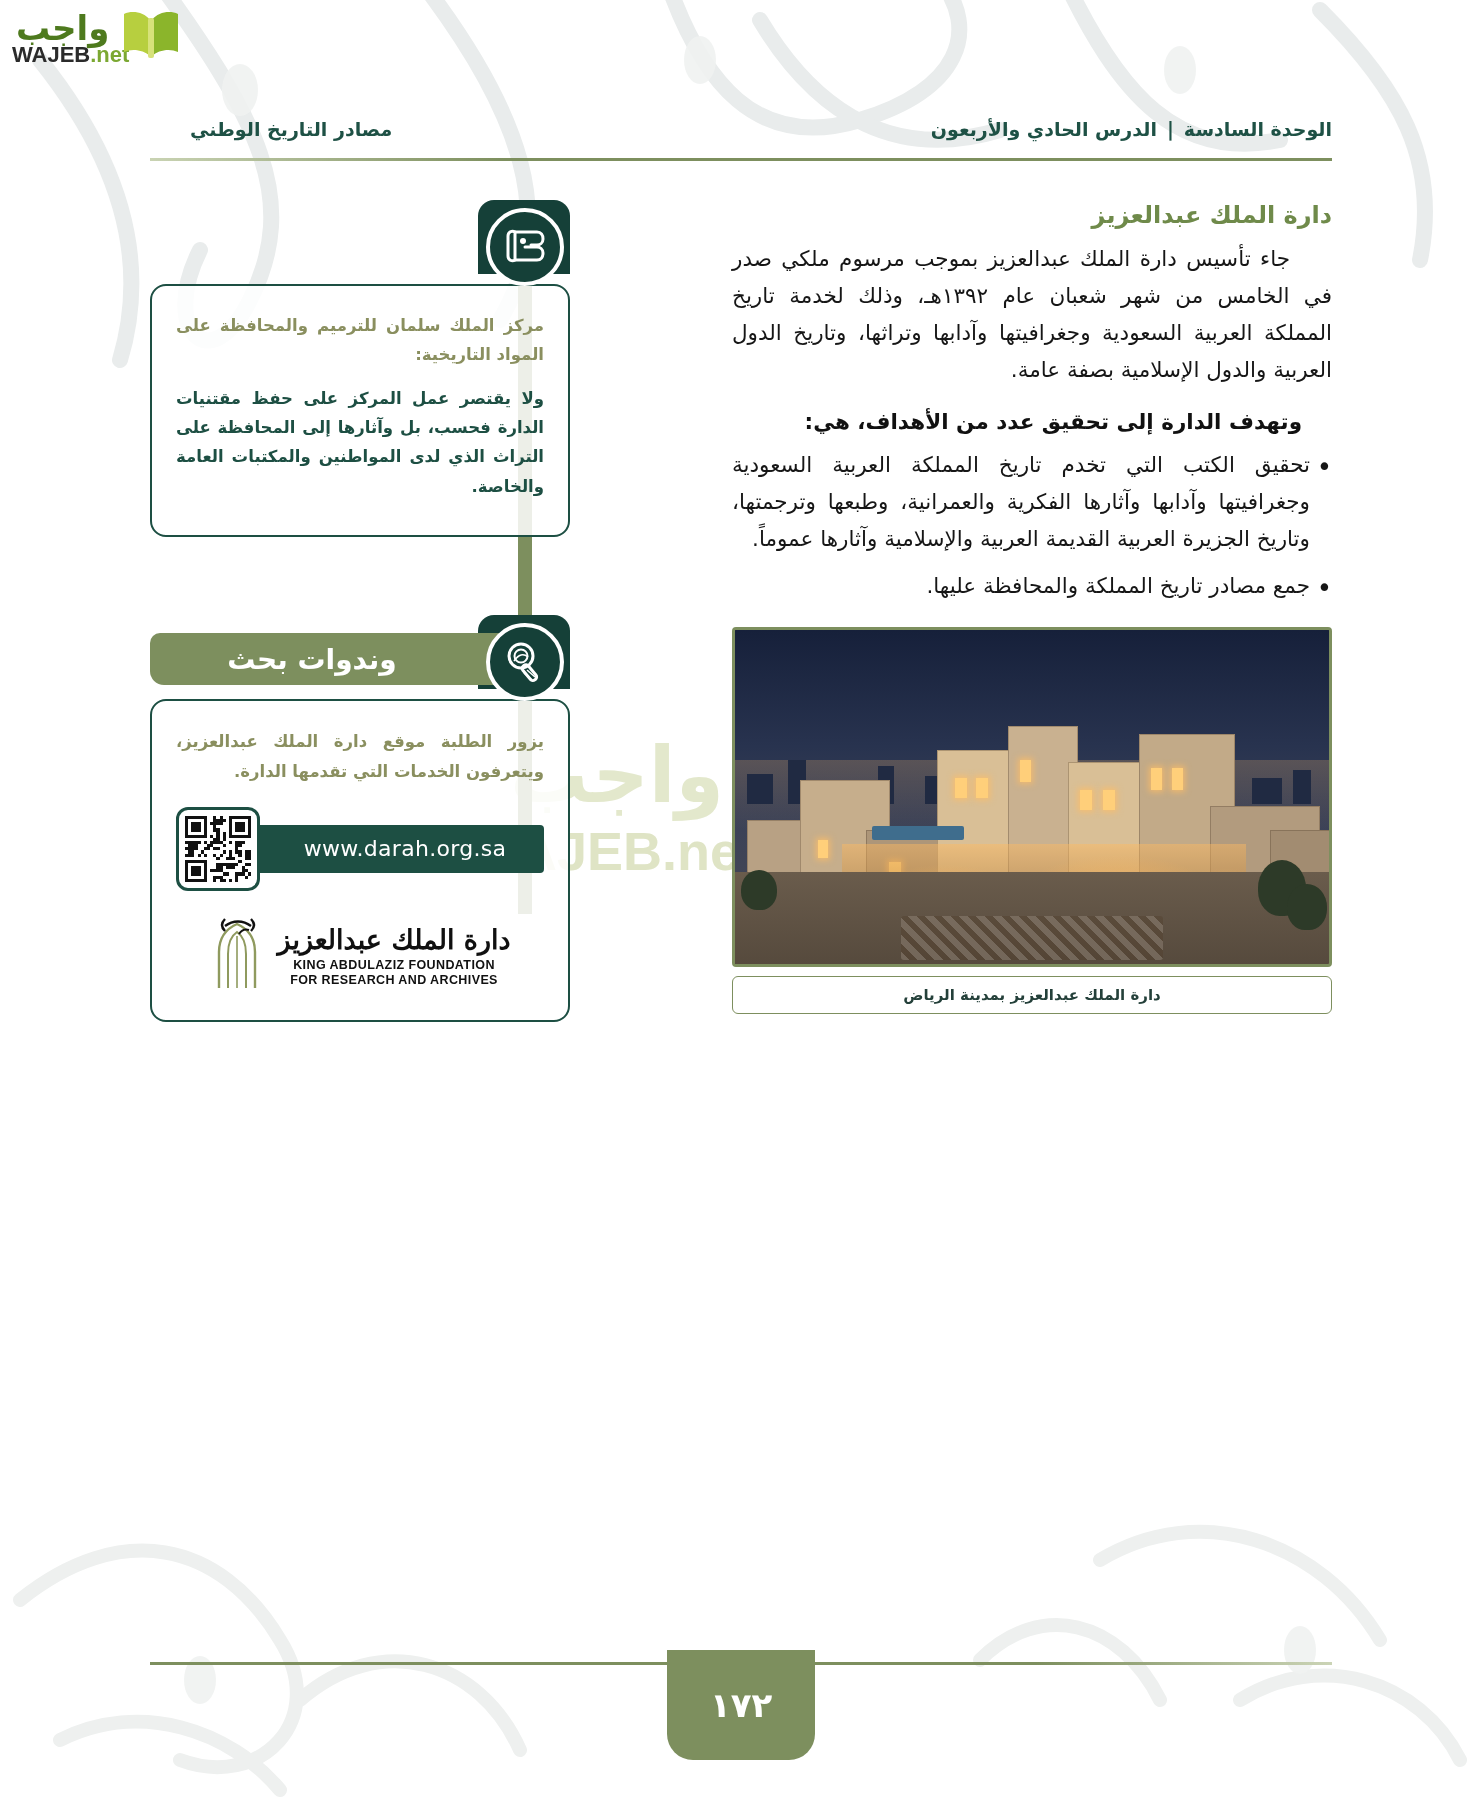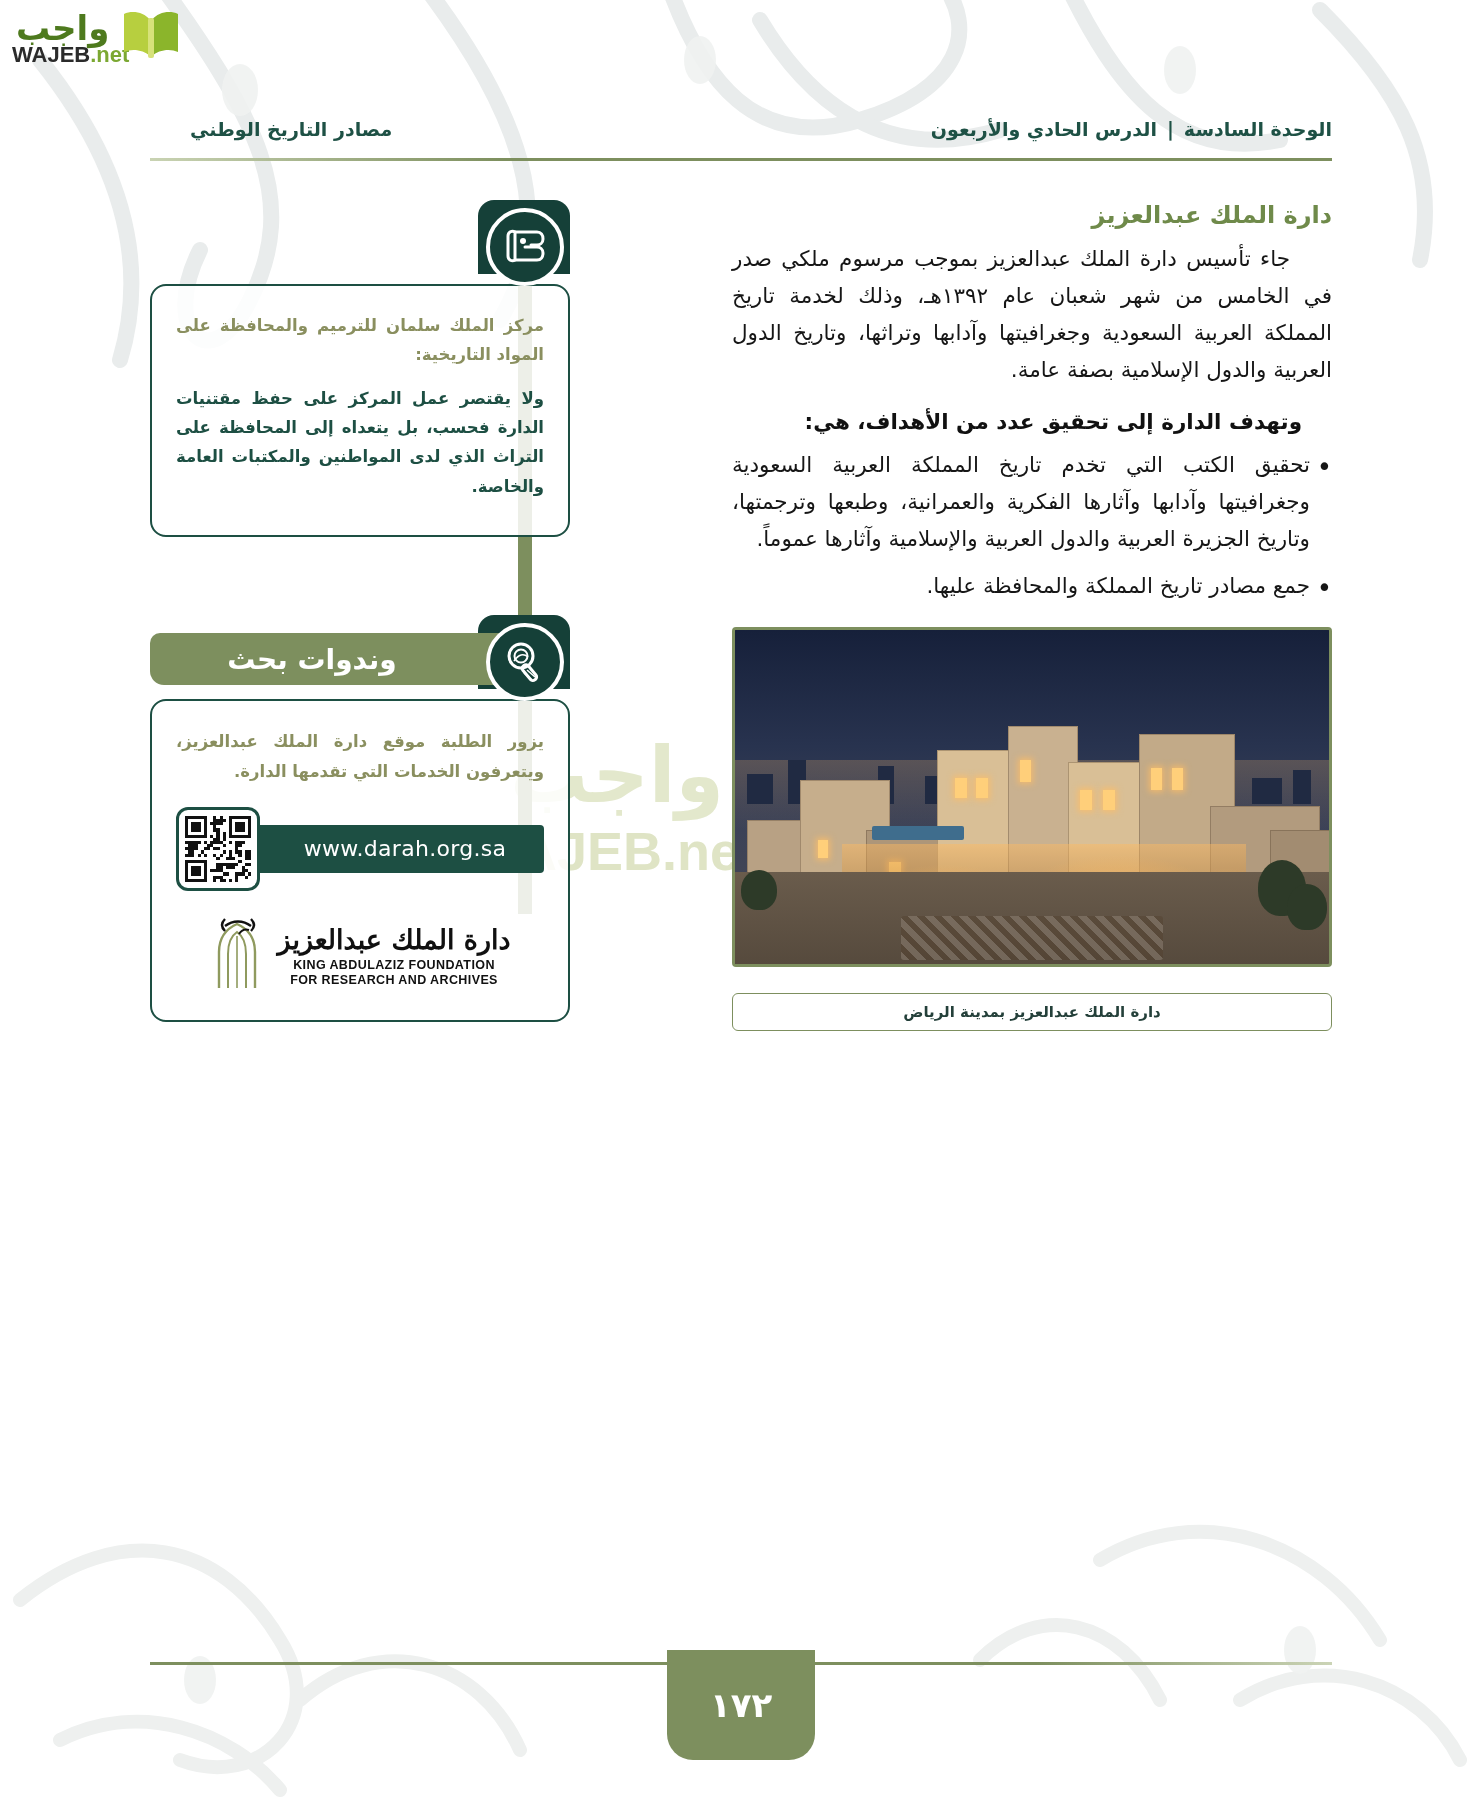--- a/index.html
+++ b/index.html
@@ -159,21 +159,21 @@
   .figure-frame {
     width: 100%;
     height: 340px;
     border: 3px solid #7d8f5e;
     border-radius: 4px;
     overflow: hidden;
     position: relative;
     background: #1d2436;
   }
   .figure-caption-box {
-    margin-top: 26px;
+    margin-top: 9px;
     border: 1.5px solid #7d8f5e;
     border-radius: 6px;
     padding: 9px 4px;
     text-align: center;
     font-size: 15px;
     font-weight: bold;
     color: #24403a;
   }
 
   
@@ -503,21 +503,21 @@
   <span class="g">WAJEB</span><span class="g">.net</span>
 </div>
 
 <div class="page-body">
 
   <div class="col-main">
     <h2 class="section-title">دارة الملك عبدالعزيز</h2>
     <p class="para">جاء تأسيس دارة الملك عبدالعزيز بموجب مرسوم ملكي صدر في الخامس من شهر شعبان عام ١٣٩٢هـ، وذلك لخدمة تاريخ المملكة العربية السعودية وجغرافيتها وآدابها وتراثها، وتاريخ الدول العربية والدول الإسلامية بصفة عامة.</p>
     <p class="para-bold">وتهدف الدارة إلى تحقيق عدد من الأهداف، هي:</p>
     <ul class="goals">
-      <li>تحقيق الكتب التي تخدم تاريخ المملكة العربية السعودية وجغرافيتها وآدابها وآثارها الفكرية والعمرانية، وطبعها وترجمتها، وتاريخ الجزيرة العربية والدول العربية والإسلامية وآثارها عموماً.</li>
+      <li>تحقيق الكتب التي تخدم تاريخ المملكة العربية السعودية وجغرافيتها وآدابها وآثارها الفكرية والعمرانية، وطبعها وترجمتها، وتاريخ الجزيرة العربية القديمة العربية والإسلامية وآثارها عموماً.</li>
       <li class="last">جمع مصادر تاريخ المملكة والمحافظة عليها.</li>
     </ul>
 
     <div class="figure-wrap">
       <div class="figure-frame">
         <div class="sky"></div>
         <div class="city-glow"></div>
         <div class="skyline">
           <i style="left:2%;width:26px;height:30px;"></i>
           <i style="left:9%;width:18px;height:44px;"></i>
@@ -582,21 +582,21 @@
             <path d="M7,9 C7,5 11,3 14,5 L14,33 C11,35 7,33 7,29 Z" fill="none" stroke="#ffffff" stroke-width="3"></path>
             <path d="M14,5 L36,5 C40,5 42,8 42,12 C42,16 39,18 36,18 L30,18" fill="none" stroke="#ffffff" stroke-width="3" stroke-linecap="round"></path>
             <path d="M14,33 L36,33 C40,33 42,30 42,26 C42,22 39,20 36,20 L24,20" fill="none" stroke="#ffffff" stroke-width="3" stroke-linecap="round"></path>
             <circle cx="22" cy="14" r="3" fill="#ffffff"></circle>
           </svg>
         </div>
       </div>
 
       <div class="side-card">
         <div class="side-card-title">مركز الملك سلمان للترميم والمحافظة على المواد التاريخية:</div>
-        <div class="side-card-text">ولا يقتصر عمل المركز على حفظ مقتنيات الدارة فحسب، بل يتعداه إلى المحافظة على التراث الذي لدى المواطنين والمكتبات العامة والخاصة.</div>
+        <div class="side-card-text">ولا يقتصر عمل المركز على حفظ مقتنيات الدارة فحسب، بل وآثارها إلى المحافظة على التراث الذي لدى المواطنين والمكتبات العامة والخاصة.</div>
       </div>
     </div>
 
     <div class="side-block" style="margin-top:78px;">
       <div class="pill-row">
         <div class="pill-tab"></div>
         <div class="pill-bar">
           <span class="pill-label">وندوات بحث</span>
         </div>
         <div class="pill-circle">

